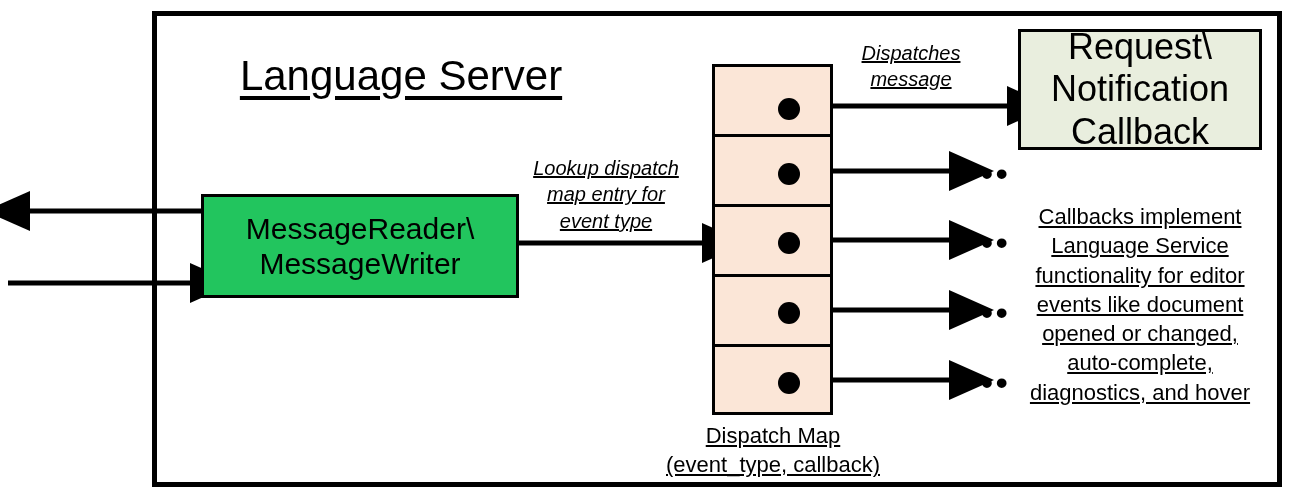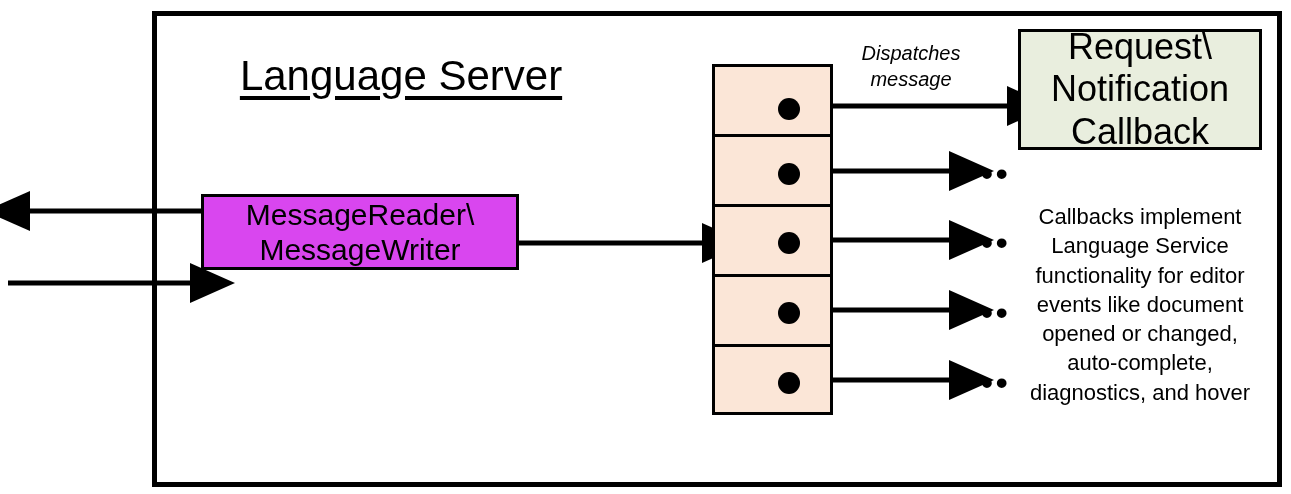--- a/index.html
+++ b/index.html
@@ -25,20 +25,21 @@
     top: 0;
     width: 1291px;
     height: 494px;
   }
   .txt {
     position: absolute;
     line-height: 1.16;
     text-align: center;
     white-space: pre-line;
     color: #000;
+    text-decoration: underline;
   }
   
   #title {
     left: 236px;
     top: 52px;
     width: 330px;
     font-size: 42px;
     text-decoration: underline;
     text-underline-offset: 6px;
     letter-spacing: 0px;
@@ -52,22 +53,22 @@
     align-items: center;
     justify-content: center;
     text-align: center;
     line-height: 1.18;
     white-space: pre-line;
   }
   #mrw-box {
     left: 201px;
     top: 194px;
     width: 318px;
-    height: 76px;
-    background: #d946ef;
+    height: 104px;
+    background: #22c55e;
     font-size: 30px;
   }
   #callback-box {
     left: 1018px;
     top: 29px;
     width: 244px;
     height: 121px;
     background: #e9eede;
     font-size: 36px;
   }
@@ -179,33 +180,38 @@
     <line x1="786" y1="310" x2="955" y2="310" stroke="#000" stroke-width="5" marker-end="url(#ah)"></line>
     <line x1="786" y1="380" x2="955" y2="380" stroke="#000" stroke-width="5" marker-end="url(#ah)"></line>
   </svg>
 
   <div class="txt" id="title">Language Server</div>
 
 
   <div class="box" id="mrw-box">MessageReader\
 MessageWriter</div>
 
+  <div class="txt" id="lookup-label">Lookup dispatch
+map entry for
+event type</div>
 
   <div id="dmap">
     <div class="dmap-div" style="top:67px"></div>
     <div class="dmap-div" style="top:137px"></div>
     <div class="dmap-div" style="top:207px"></div>
     <div class="dmap-div" style="top:277px"></div>
 
     <div class="dot" style="left:63px; top:31px"></div>
     <div class="dot" style="left:63px; top:96px"></div>
     <div class="dot" style="left:63px; top:165px"></div>
     <div class="dot" style="left:63px; top:235px"></div>
     <div class="dot" style="left:63px; top:305px"></div>
   </div>
+  <div class="txt" id="dmap-caption">Dispatch Map
+(event_type, callback)</div>
 
   <div class="txt" id="dispatches-label">Dispatches
 message</div>
 
   <div class="ellipsis" style="left:966px; top:156px">•••</div>
   <div class="ellipsis" style="left:966px; top:225px">•••</div>
   <div class="ellipsis" style="left:966px; top:295px">•••</div>
   <div class="ellipsis" style="left:966px; top:365px">•••</div>
 
   <div class="box" id="callback-box">Request\

